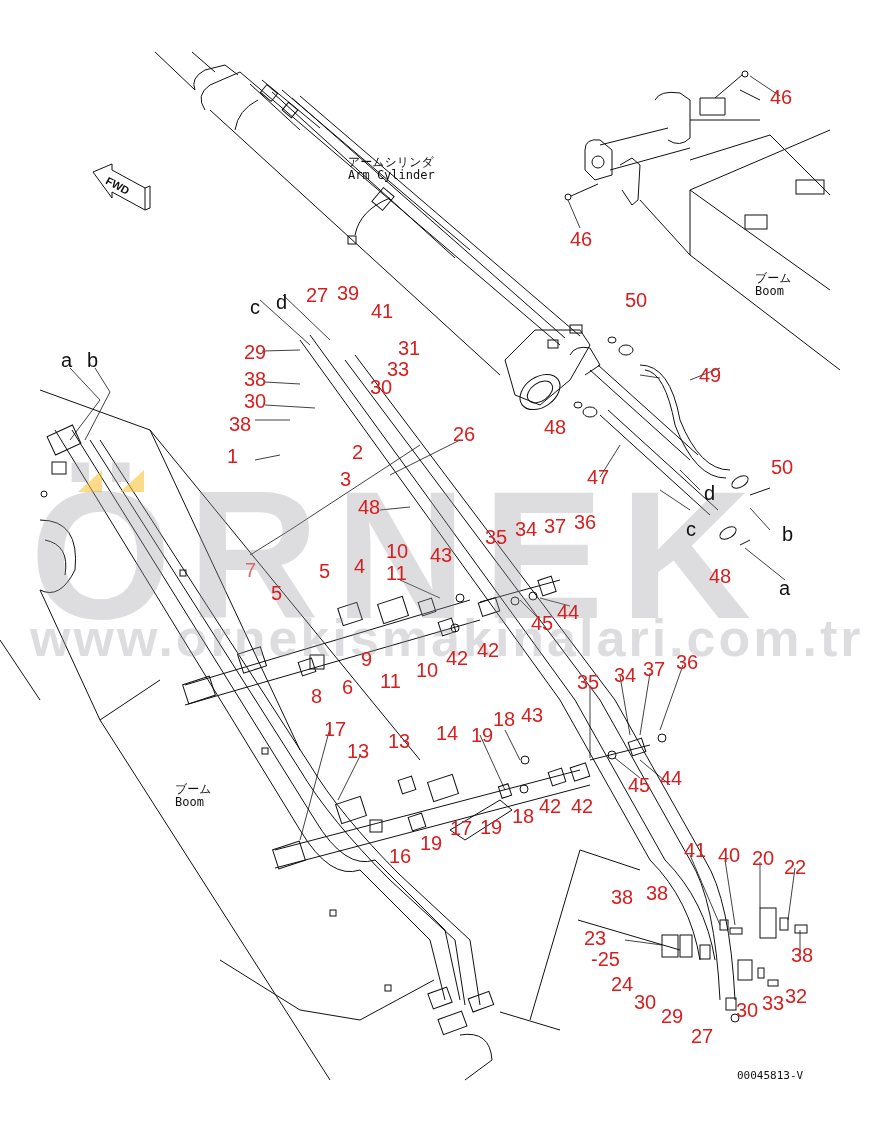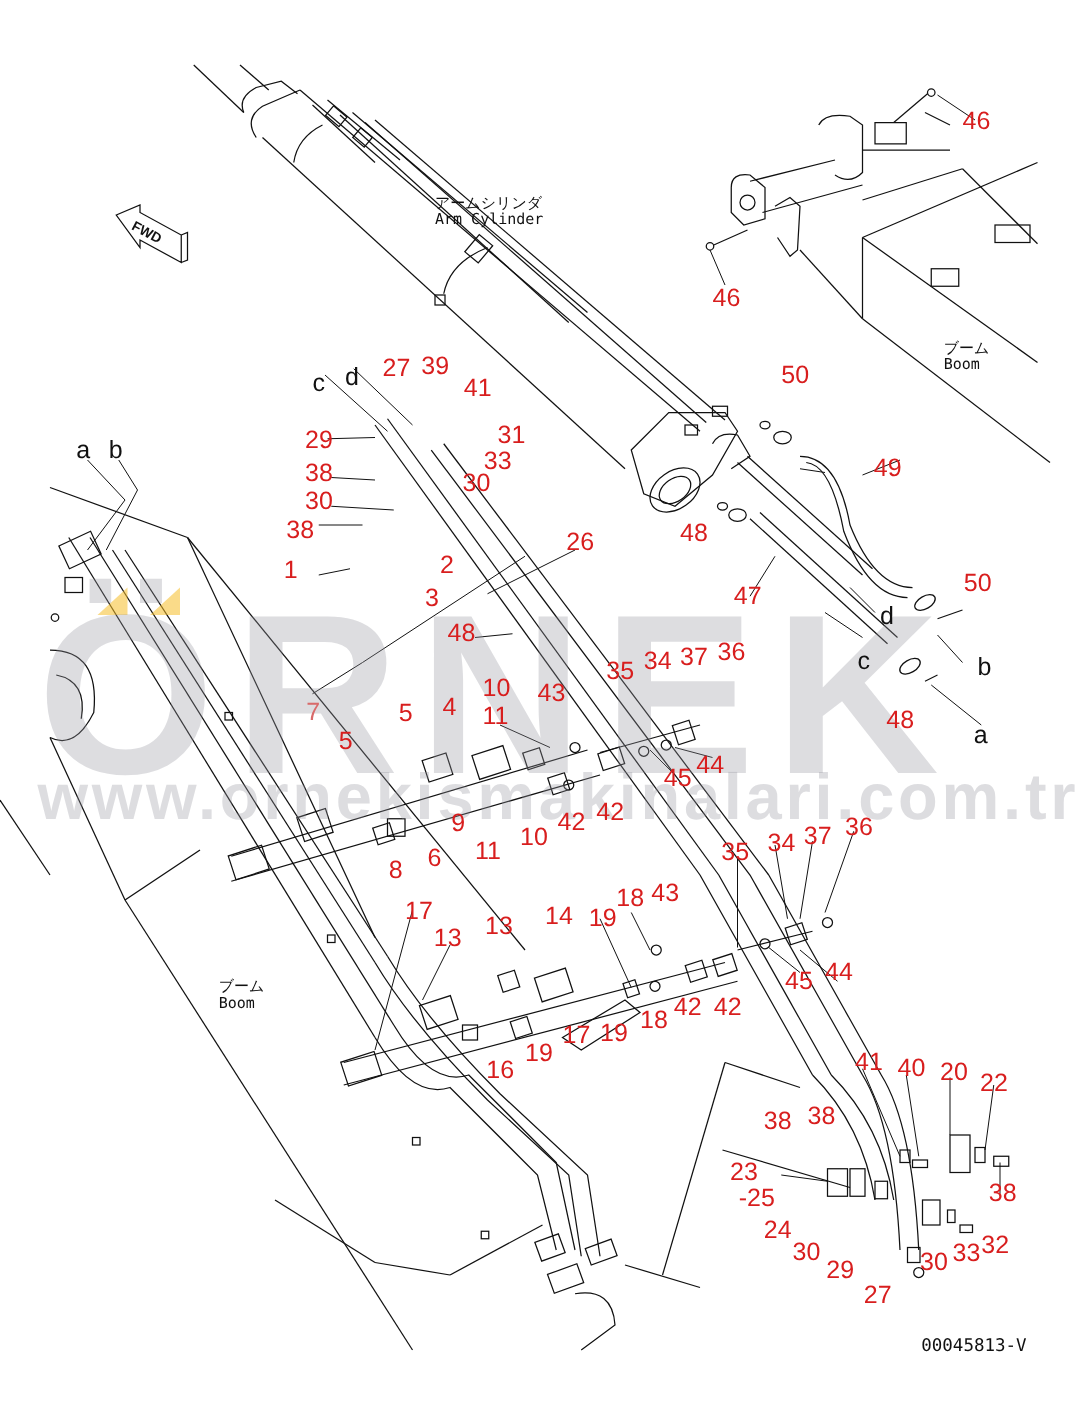--- a/index.html
+++ b/index.html
@@ -2,21 +2,21 @@
 <html><head>
 <meta charset="utf-8">
 <style>
   html, body { margin: 0; padding: 0; background: #ffffff; }
   body { width: 870px; height: 1133px; position: relative; overflow: hidden; font-family: "Liberation Sans", sans-serif; }
   #canvas { position: absolute; left: 0; top: 0; width: 870px; height: 1133px; }
   .callout { position: absolute; color: #d81e1e; font-family: "Liberation Sans", sans-serif; font-size: 20px; line-height: 20px; white-space: nowrap; cursor: pointer; }
   .callout-faded { color: #d86a6a; }
   .letter { position: absolute; color: #111; font-family: "Liberation Sans", sans-serif; font-size: 20px; line-height: 20px; cursor: pointer; }
   .jp-label { position: absolute; font-family: "DejaVu Sans Mono", monospace; font-size: 12px; line-height: 13px; color: #111; white-space: nowrap; }
-  .drawing-id { position: absolute; font-family: "DejaVu Sans Mono", monospace; font-size: 14px; color: #111; }
+  .drawing-id { position: absolute; font-family: "DejaVu Sans Mono", monospace; font-size: 11px; color: #111; }
   .wm-big { position: absolute; left: 30px; top: 470px; font-family: "Liberation Sans", sans-serif; font-weight: bold; font-size: 182px; letter-spacing: 16px; color: rgba(150,150,160,0.32); line-height: 170px; white-space: nowrap; }
   .wm-url { position: absolute; left: 30px; top: 612px; font-family: "Liberation Sans", sans-serif; font-weight: bold; font-size: 52px; letter-spacing: 3px; color: rgba(150,150,160,0.32); line-height: 52px; white-space: nowrap; }
   .wm-accent { position: absolute; top: 470px; width: 0; height: 0; border-left: 24px solid transparent; border-bottom: 22px solid rgba(245,190,40,0.55); }
 </style>
 </head>
 <body>
 
 <svg id="canvas" width="870" height="1133" viewBox="0 0 870 1133" xmlns="http://www.w3.org/2000/svg">
   <g fill="none" stroke="#111" stroke-width="1">
 

